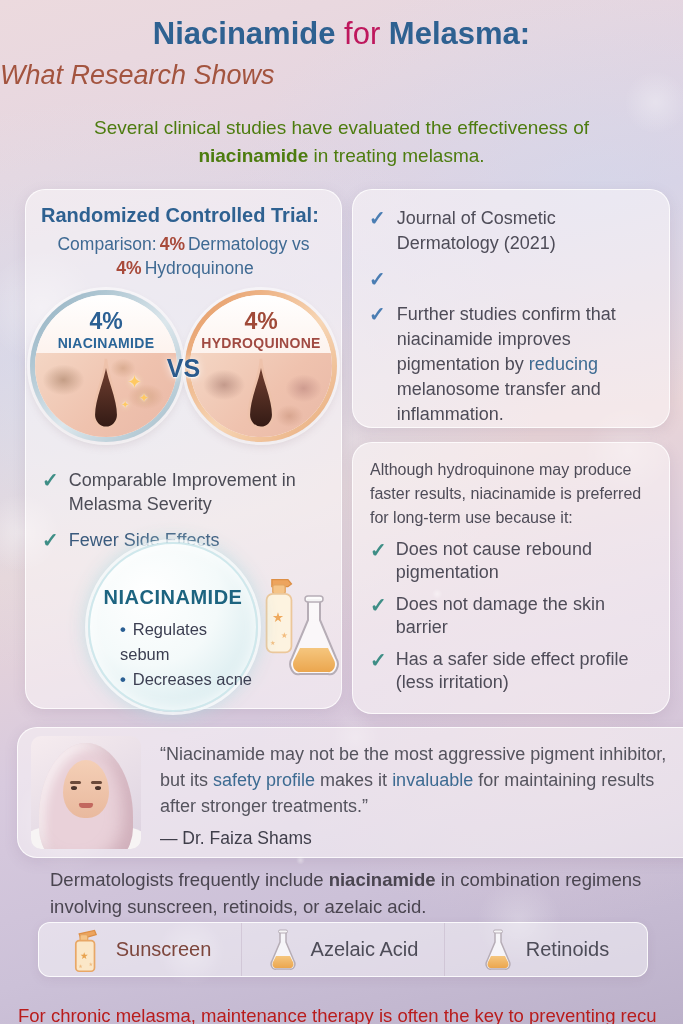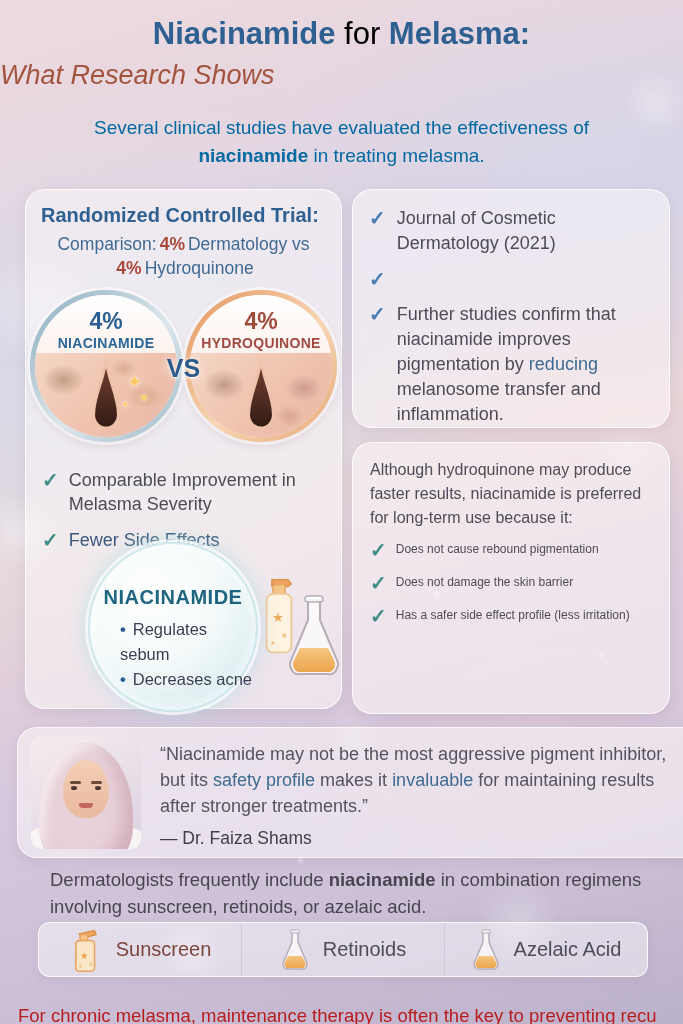--- a/index.html
+++ b/index.html
@@ -25,23 +25,23 @@
       radial-gradient(circle 34px at 52% 72%, rgba(255,255,255,.22), transparent 70%),
       radial-gradient(circle 8px at 20% 60%, rgba(255,255,255,.55), transparent 75%),
       radial-gradient(circle 6px at 44% 84%, rgba(255,255,255,.5), transparent 75%),
       radial-gradient(circle 7px at 64% 58%, rgba(255,255,255,.45), transparent 75%),
       radial-gradient(circle 5px at 88% 64%, rgba(255,255,255,.5), transparent 75%);
   }
   .abs{position:absolute;}
   
   .title{top:16px;left:0;width:100%;text-align:center;font-size:31px;z-index:2;}
   .title .b1,.title .b2{font-weight:bold;color:#2e6191;}
-  .title .conn{color:#000000;}
+  .title .conn{color:#be185d;}
   .subtitle{top:60px;left:0;width:100%;text-align:left;font-size:27px;color:#a3543f;z-index:2;font-style:italic;}
-  .intro{top:114px;left:0;width:100%;text-align:center;font-size:19px;line-height:28px;color:#0369a1;z-index:2;}
+  .intro{top:114px;left:0;width:100%;text-align:center;font-size:19px;line-height:28px;color:#4d7c0f;z-index:2;}
   .intro .bold{font-weight:bold;}
   
   .panel{
     position:absolute;background:rgba(255,251,251,.5);
     border:1.5px solid rgba(255,255,255,.8);border-radius:20px;
     box-shadow:0 4px 14px rgba(120,90,130,.14);z-index:1;
   }
   #rct-panel{left:25px;top:189px;width:315px;height:518px;}
   #studies-panel{left:352px;top:189px;width:316px;height:237px;}
   #longterm-panel{left:352px;top:442px;width:316px;height:270px;}
@@ -96,21 +96,21 @@
   .jar{position:absolute;left:237px;top:384px;z-index:1;}
   .flask-big{position:absolute;left:258px;top:398px;z-index:3;}
   
   .list-pad{padding:16px 12px 0 16px;}
   .studies-row{display:flex;gap:11px;margin-bottom:11px;align-items:flex-start;}
   .studies-text{font-size:18px;line-height:25px;color:#4e4c58;}
   .hl{color:#3d6b92;}
   .lt-intro{margin:15px 14px 8px 17px;font-size:16px;line-height:24px;color:#4e4c58;}
   .lt-rows{margin:0 8px 0 17px;}
   .lt-row{display:flex;gap:9px;margin-bottom:9px;align-items:flex-start;}
-  .lt-text{font-size:12px;line-height:23px;color:#4e4c58;}
+  .lt-text{font-size:18px;line-height:23px;color:#4e4c58;}
   
   .photo{position:absolute;left:13px;top:8px;width:110px;height:113px;border-radius:10px;overflow:hidden;
     background:linear-gradient(150deg,#f6ecef,#e6dce6 60%,#dbd1df);}
   .coat{position:absolute;bottom:-8px;left:-6px;width:122px;height:34px;background:#f7f4f4;border-radius:45% 45% 0 0;}
   .hijab{position:absolute;left:8px;top:7px;width:94px;height:128px;background:#e9d1d9;
     border-radius:50% 50% 44% 44%/58% 58% 34% 34%;
     box-shadow:inset -10px -8px 16px rgba(188,147,162,.55), inset 6px 6px 10px rgba(255,255,255,.6);}
   .face{position:absolute;left:32px;top:24px;width:46px;height:58px;
     background:linear-gradient(#f4cfb6,#e9b99e);border-radius:50% 50% 46% 46%/56% 56% 44% 44%;}
   .brow{position:absolute;width:11px;height:2.5px;background:#6b4a3a;border-radius:2px;top:21px;}
@@ -292,25 +292,25 @@
       <text x="23" y="46" font-size="6" fill="#efbd83">★</text>
     </svg>
     <span class="combo-label">Sunscreen</span>
   </div>
   <div class="combo-cell">
     <svg width="30" height="42" viewBox="0 0 60 84">
       <path d="M24 6 h12 v20 l16 38 a8 10 0 0 1 -8 16 H16 a8 10 0 0 1 -8 -16 l16 -38 Z" fill="rgba(255,255,255,0.7)" stroke="#b6adb6" stroke-width="3"></path>
       <path d="M16 54 l-6.5 13 a6 8 0 0 0 6.5 11 h28 a6 8 0 0 0 6.5 -11 L44 54 Z" fill="url(#liquidGrad)"></path>
       <rect x="21" y="2" width="18" height="6" rx="3" fill="rgba(255,255,255,0.85)" stroke="#b6adb6" stroke-width="2"></rect>
     </svg>
-    <span class="combo-label">Retinoids</span>
+    <span class="combo-label">Azelaic Acid</span>
   </div>
   <div class="combo-cell">
     <svg width="30" height="42" viewBox="0 0 60 84">
       <path d="M24 6 h12 v20 l16 38 a8 10 0 0 1 -8 16 H16 a8 10 0 0 1 -8 -16 l16 -38 Z" fill="rgba(255,255,255,0.7)" stroke="#b6adb6" stroke-width="3"></path>
       <path d="M16 54 l-6.5 13 a6 8 0 0 0 6.5 11 h28 a6 8 0 0 0 6.5 -11 L44 54 Z" fill="url(#liquidGrad)"></path>
       <rect x="21" y="2" width="18" height="6" rx="3" fill="rgba(255,255,255,0.85)" stroke="#b6adb6" stroke-width="2"></rect>
     </svg>
-    <span class="combo-label">Azelaic Acid</span>
+    <span class="combo-label">Retinoids</span>
   </div>
 </div>
 
 <div class="abs footer">For chronic melasma, maintenance therapy is often the key to preventing recu</div>
 
 </body></html>

